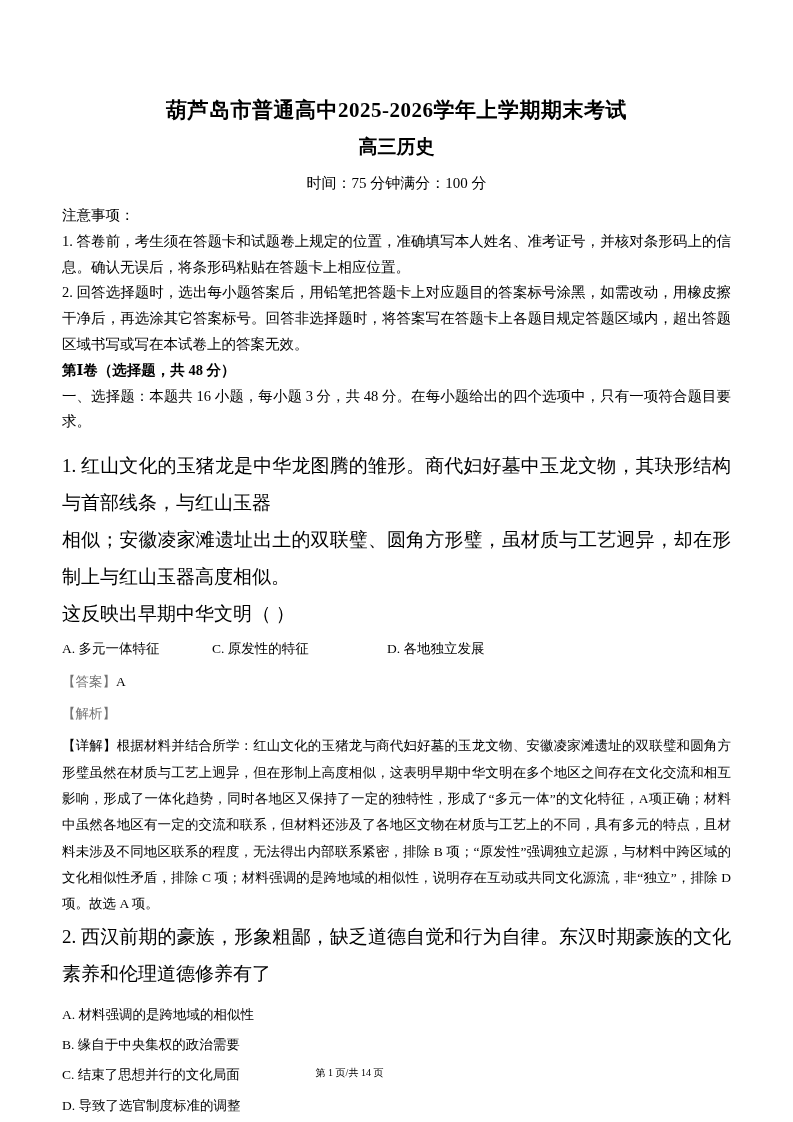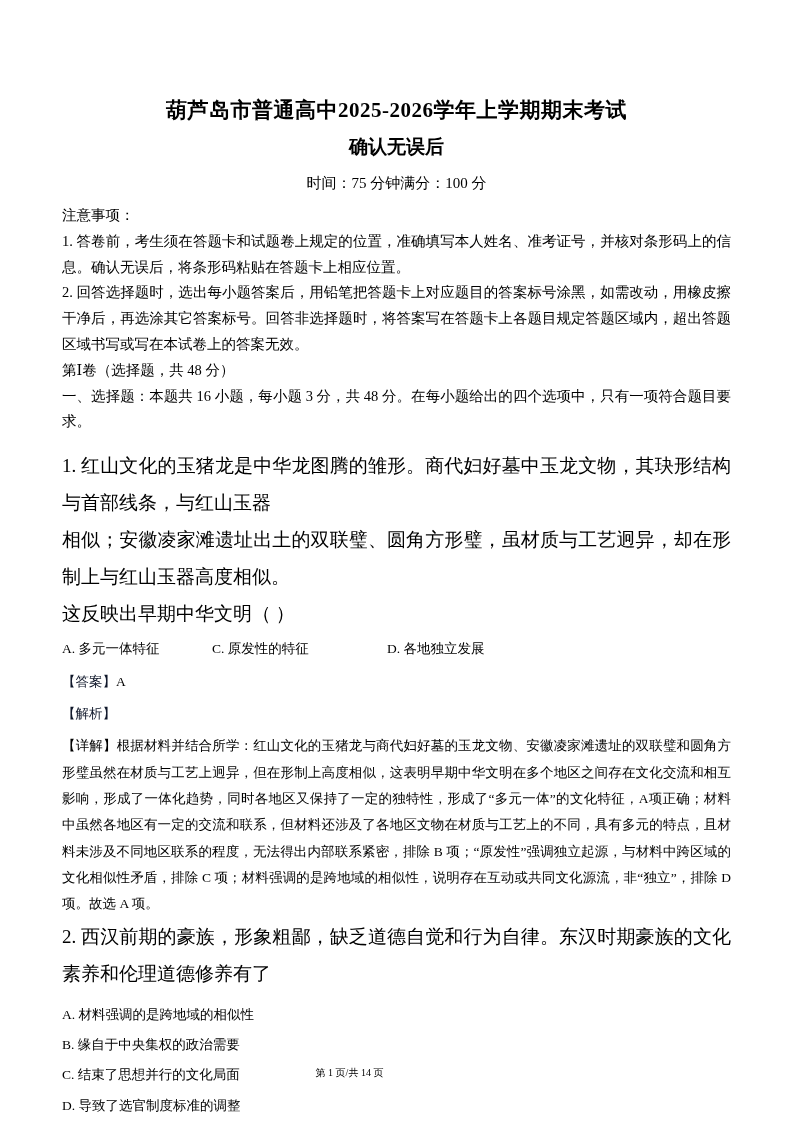--- a/index.html
+++ b/index.html
@@ -55,20 +55,21 @@
     line-height: 1.78;
     margin: 0;
     text-align: justify;
     text-justify: inter-ideograph;
   }
   p.tight {
     margin: 0;
   }
   .center {
     text-align: center;
+    font-weight: bold;
   }
   .q-text {
     font-size: 19px;
     line-height: 1.95;
     margin: 9px 0 0 0;
     text-align: justify;
     text-justify: inter-ideograph;
   }
   .q-text.first {
     margin-top: 12px;
@@ -86,21 +87,21 @@
   .opt-b { width: 165px; }
   .opt-c { width: 175px; }
   .opt-d { width: 150px; }
   .answer-line, .analysis-line {
     font-size: 13.5px;
     line-height: 1.95;
     margin: 6px 0 0 0;
     color: #1f3f94;
   }
   .answer-line .tag, .analysis-line .tag {
-    color: #0f172a;
+    color: #737373;
   }
   .answer-line .val {
     color: #000000;
   }
   .detail-block {
     font-size: 13.5px;
     line-height: 1.95;
     margin: 6px 0 0 0;
     text-align: justify;
     text-justify: inter-ideograph;
@@ -123,21 +124,21 @@
     color: #000000;
   }
   .nowrap { white-space: nowrap; }
 </style>
 </head>
 <body>
 
 <div class="page">
 
   <div class="doc-title">葫芦岛市普通高中2025-2026学年上学期期末考试</div>
-  <div class="doc-subtitle">确认无误后</div>
+  <div class="doc-subtitle">高三历史</div>
   <div class="doc-meta">时间：75 分钟满分：100 分</div>
 
   <p class="notice-head body-line">注意事项：</p>
   <p class="body-line">1. 答卷前，考生须在答题卡和试题卷上规定的位置，准确填写本人姓名、准考证号，并核对条形码上的信息。确认无误后，将条形码粘贴在答题卡上相应位置。</p>
   <p class="body-line">2. 回答选择题时，选出每小题答案后，用铅笔把答题卡上对应题目的答案标号涂黑，如需改动，用橡皮擦干净后，再选涂其它答案标号。回答非选择题时，将答案写在答题卡上各题目规定答题区域内，超出答题区域书写或写在本试卷上的答案无效。</p>
 
   <p class="body-line center">第Ⅰ卷（选择题，共 48 分）</p>
   <p class="body-line">一、选择题：本题共 16 小题，每小题 3 分，共 48 分。在每小题给出的四个选项中，只有一项符合题目要求。</p>
 
   <div>

